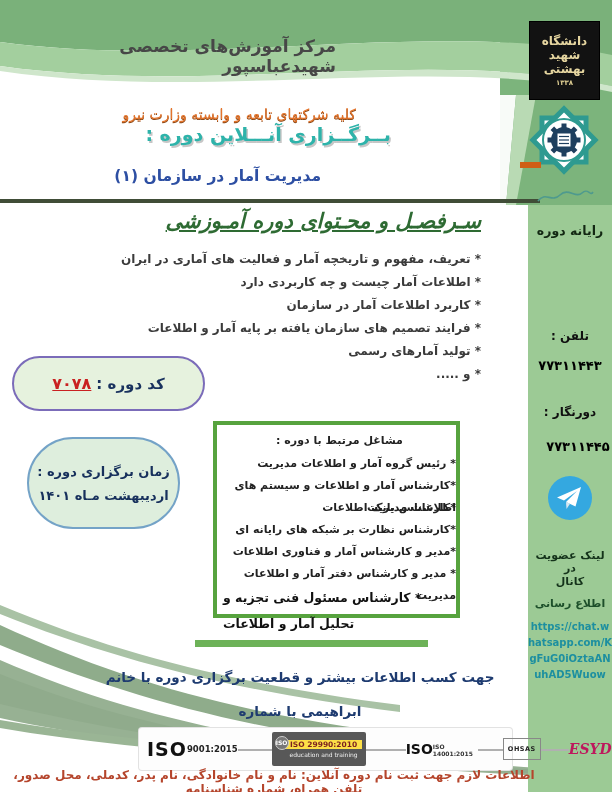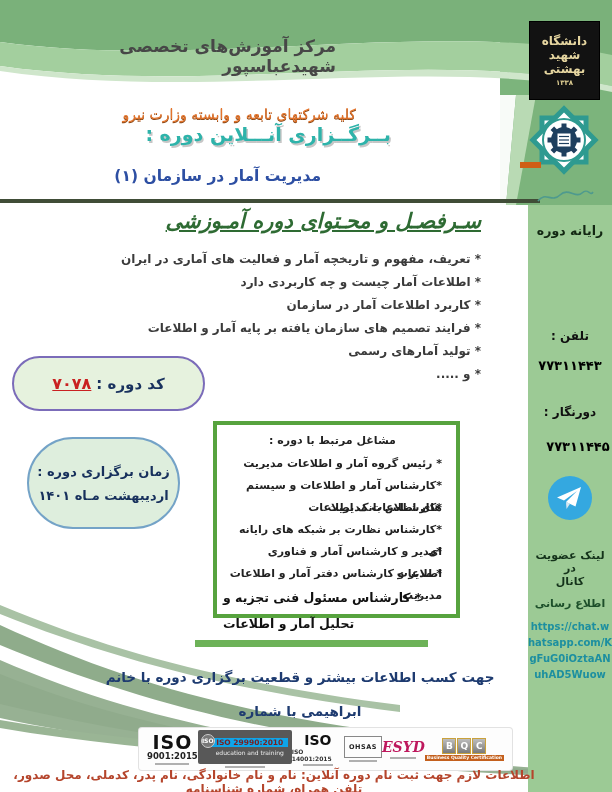--- a/index.html
+++ b/index.html
@@ -39,43 +39,43 @@
 
   .badge{background:#e6f2de;box-sizing:border-box;display:flex;align-items:center;justify-content:center;z-index:2;}
   .code-badge{left:12px;top:356px;width:193px;height:55px;border:2px solid #7b6cb9;border-radius:28px;gap:5px;}
   .code-label{font-size:15px;font-weight:bold;color:#19325e;}
   .code-value{font-size:16px;font-weight:bold;color:#c92121;text-decoration:underline;}
   .time-badge{left:27px;top:437px;width:153px;height:92px;border:2px solid #74a3c7;border-radius:46px;
               background:#deeedd;flex-direction:column;gap:9px;}
   .time-badge div{font-size:13px;font-weight:bold;color:#17305c;}
 
   .jobs-box{left:213px;top:421px;width:247px;height:197px;border:4px solid #57a33e;background:#fff;
-            box-sizing:border-box;padding:4px 14px 0 6px;z-index:2;}
+            box-sizing:border-box;padding:4px 0 0 6px;z-index:2;}
   .jobs-title{text-align:center;font-size:11px;font-weight:bold;color:#222;height:24px;line-height:24px;}
   .jobs-item{text-align:right;font-size:11px;font-weight:bold;color:#222;height:22px;line-height:22px;}
   .jobs-last{text-align:left;font-size:12.5px;font-weight:bold;color:#111;height:26px;line-height:26px;}
 
   .accent-bar{left:195px;top:640px;width:233px;height:7px;background:#6db258;z-index:2;}
 
   
   .contact{left:88px;top:660px;width:424px;text-align:center;font-size:13.5px;font-weight:bold;
            color:#1e3b70;line-height:34px;z-index:3;}
   .iso-strip{left:139px;top:728px;width:373px;height:42px;background:#fdfdfd;border-radius:3px;
              display:flex;direction:ltr;align-items:center;justify-content:space-between;
              padding:2px 8px;box-sizing:border-box;z-index:3;box-shadow:0 0 0 1px #e2e2e2;}
-  .cert{display:flex;flex-direction:column;align-items:center;justify-content:space-between;color:#222;}
+  .cert{display:flex;flex-direction:row;align-items:center;justify-content:space-between;color:#222;}
   .iso-big{font-size:19px;font-weight:900;letter-spacing:1px;color:#111;line-height:18px;}
   .iso-sub{font-size:8.5px;font-weight:bold;color:#222;}
   .mb{height:2px;background:#b0b0b0;margin-top:2px;}
   .box29990{width:94px;height:34px;background:#585858;border-radius:2px;display:flex;flex-direction:column;
             align-items:center;justify-content:center;}
   .roundel{font-size:6px;font-weight:900;color:#fff;background:#777;border:1px solid #ccc;border-radius:50%;
            width:12px;height:12px;line-height:12px;text-align:center;position:absolute;left:3px;top:4px;}
   .box29990wrap{position:relative;}
-  .band29990{background:#0ea5e9;color:#7a1f1f;font-size:7.5px;font-weight:bold;padding:0 5px;margin-left:10px;}
+  .band29990{background:#fde047;color:#7a1f1f;font-size:7.5px;font-weight:bold;padding:0 5px;margin-left:10px;}
   .sub29990{color:#eee;font-size:6px;margin-left:10px;margin-top:2px;}
   .iso-mid{font-size:14px;font-weight:900;color:#111;line-height:14px;}
   .iso-mid-sub{font-size:6px;font-weight:bold;color:#333;margin-top:1px;}
   .ohsas-box{border:1px solid #888;width:36px;height:20px;display:flex;flex-direction:column;
              align-items:center;justify-content:center;}
   .ohsas-box span{font-size:6.5px;font-weight:900;color:#222;letter-spacing:.5px;}
   .esyd{font-size:14px;font-weight:900;font-style:italic;color:#be185d;
         font-family:"DejaVu Serif",serif;}
   .bqc-row{display:flex;gap:1px;}
   .bqc-letter{width:12px;height:14px;background:linear-gradient(#bdbdbd,#7a7a7a);border:1px solid #caa23c;

